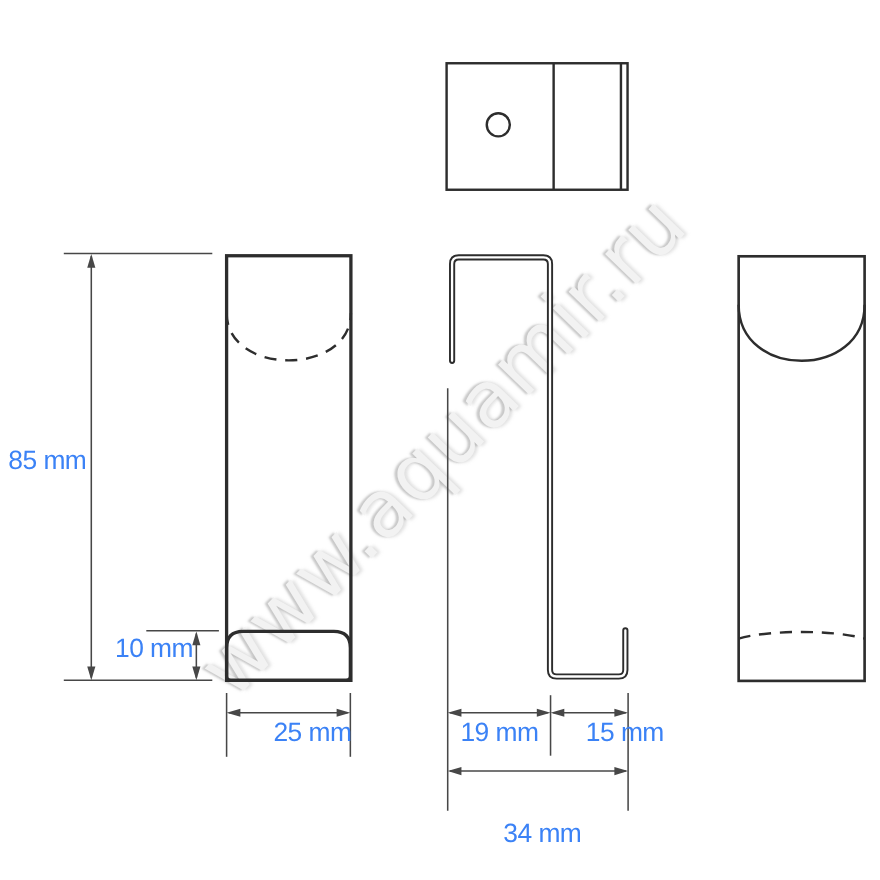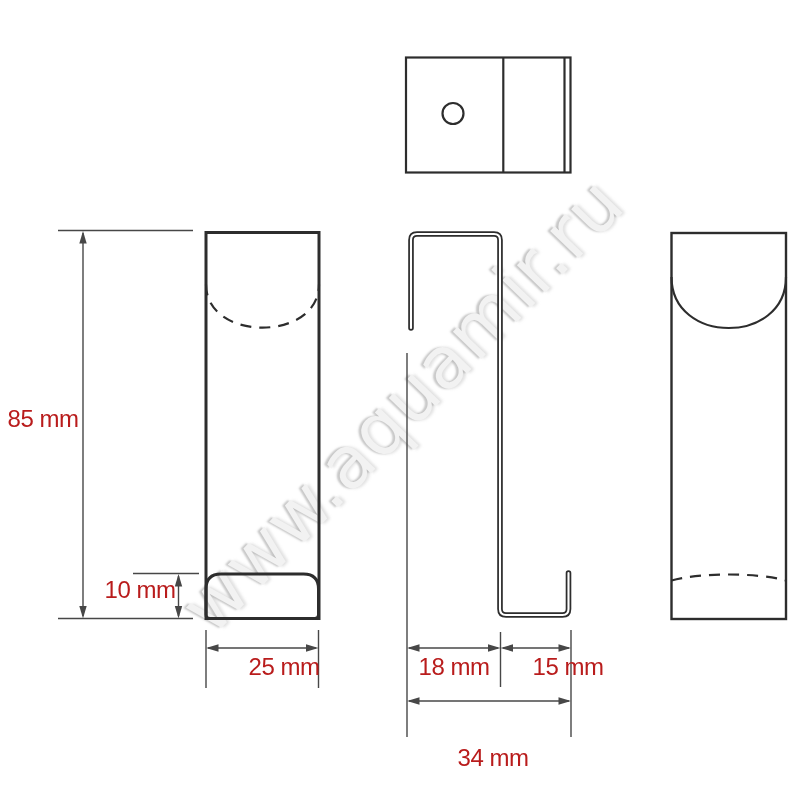--- a/index.html
+++ b/index.html
@@ -33,21 +33,21 @@
   .dashed { stroke: #2d2d2d; stroke-width: 2.2; fill: none; stroke-dasharray: 11 8; }
   .profile-outer { stroke: #2d2d2d; stroke-width: 5.6; fill: none; stroke-linecap: round; }
   .profile-inner { stroke: #ffffff; stroke-width: 2.1; fill: none; stroke-linecap: round; }
   .dim    { stroke: #474747; stroke-width: 1.4; fill: none; }
   .arrow  { fill: #474747; stroke: none; }
   .dim-label {
     position: absolute;
     transform: translate(-50%, -50%);
     font: 24px/1 "Liberation Sans", sans-serif;
     letter-spacing: -0.5px;
-    color: #b91c1c;
+    color: #3b82f6;
     white-space: nowrap;
   }
 </style>
 </head>
 <body>
 
 <div class="stage">
 
   <div class="watermark">www.aquamir.ru</div>
 
@@ -113,17 +113,17 @@
 
       <line x1="409" y1="701" x2="569" y2="701" class="dim"></line>
       <polygon class="arrow" points="407,701 419.5,697.3 419.5,704.7"></polygon>
       <polygon class="arrow" points="571,701 558.5,697.3 558.5,704.7"></polygon>
     </g>
   </svg>
 
   <div class="dim-label" style="left:43px;  top:419px;">85 mm</div>
   <div class="dim-label" style="left:140px; top:590px;">10 mm</div>
   <div class="dim-label" style="left:284px; top:667px;">25 mm</div>
-  <div class="dim-label" style="left:454px; top:667px;">18 mm</div>
+  <div class="dim-label" style="left:454px; top:667px;">19 mm</div>
   <div class="dim-label" style="left:568px; top:667px;">15 mm</div>
   <div class="dim-label" style="left:493px; top:758px;">34 mm</div>
 
 </div>
 
 </body></html>

